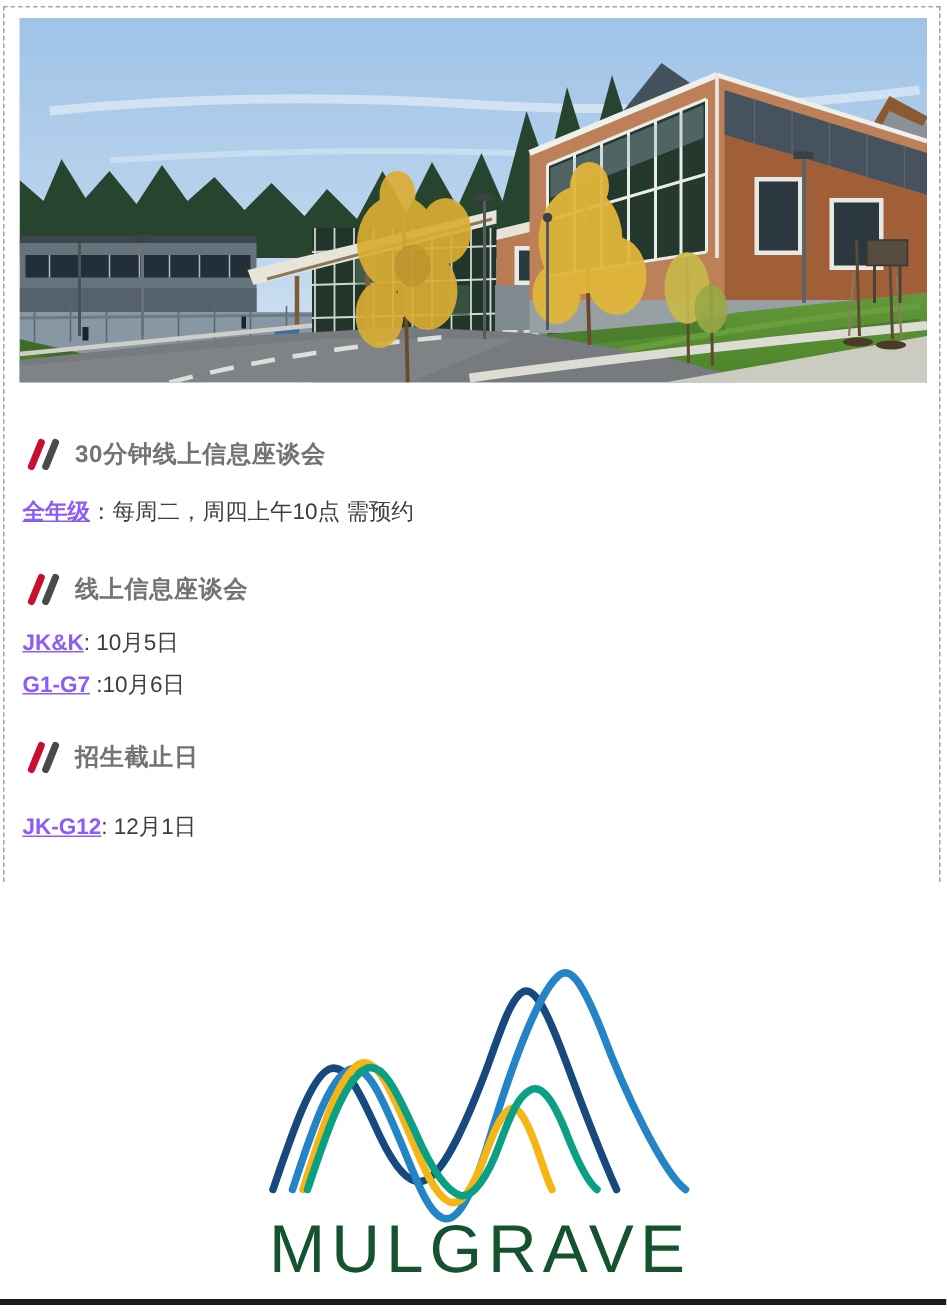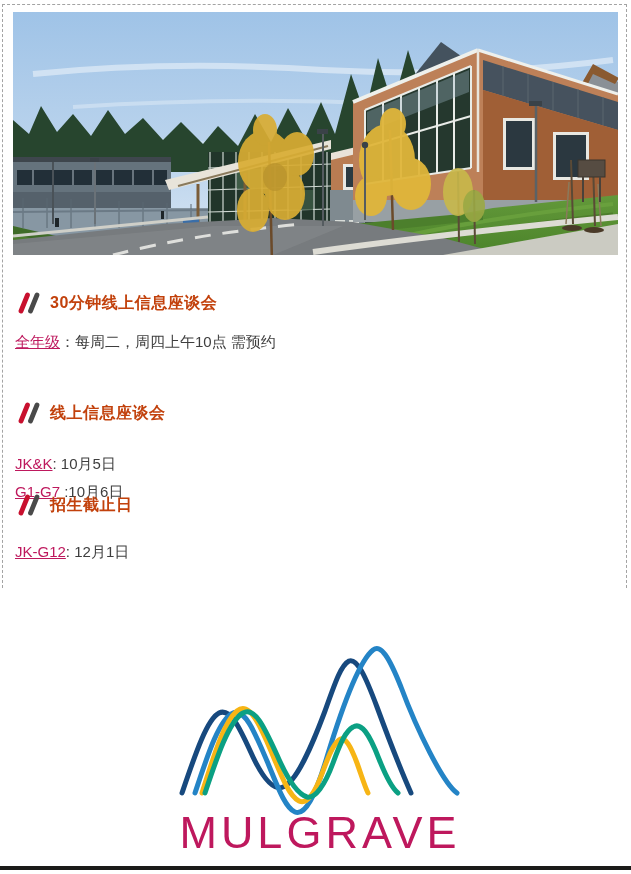--- a/index.html
+++ b/index.html
@@ -11,39 +11,39 @@
     position:absolute;left:2px;top:4px;width:625px;height:584px;
     border-top:1px dashed #a3a3a3;border-left:1px dashed #a3a3a3;border-right:1px dashed #a3a3a3;
     box-sizing:border-box;pointer-events:none;
   }
   .photo{
     position:absolute;left:13px;top:12px;width:605px;height:243px;overflow:hidden;background:#b6d0ea;
   }
   .photo svg{display:block;width:100%;height:100%;}
   .section{position:absolute;left:15px;width:600px;}
   .sec-1{top:290px;}
-  .sec-2{top:400px;}
+  .sec-2{top:380px;}
   .sec-3{top:492px;}
   .heading-row{display:flex;align-items:center;height:26px;}
   .slash-icon{width:26px;height:22px;flex:0 0 26px;}
   .heading-row h2{
-    margin:0 0 0 9px;font-size:16px;font-weight:bold;color:#c2410c;letter-spacing:.5px;
+    margin:0 0 0 9px;font-size:16px;font-weight:bold;color:#737373;letter-spacing:.5px;
   }
   .line{margin:0;font-size:15px;color:#3e3e3e;line-height:28px;}
   .sec-1 .line{margin-top:12px;}
-  .sec-2 .line:first-of-type{margin-top:24px;}
+  .sec-2 .line:first-of-type{margin-top:9px;}
   .sec-3 .line:first-of-type{margin-top:20px;}
   .lbl{
-    font-weight:normal;color:#be185d;text-decoration:underline;
+    font-weight:bold;color:#8b5cf6;text-decoration:underline;
   }
   .logo{position:absolute;left:165px;top:635px;width:310px;height:230px;}
   .logo svg{display:block;overflow:visible;}
   .wordmark{
     position:absolute;left:-10px;top:172px;width:330px;text-align:center;
-    font-size:45px;font-weight:400;letter-spacing:4px;color:#be185d;white-space:nowrap;
+    font-size:45px;font-weight:400;letter-spacing:4px;color:#14532d;white-space:nowrap;
   }
   .bottom-bar{
     position:absolute;left:0;top:866px;width:631px;height:4px;background:#1b1b19;
   }
 </style>
 </head>
 <body>
 
 <div class="dashed-frame"></div>
 

